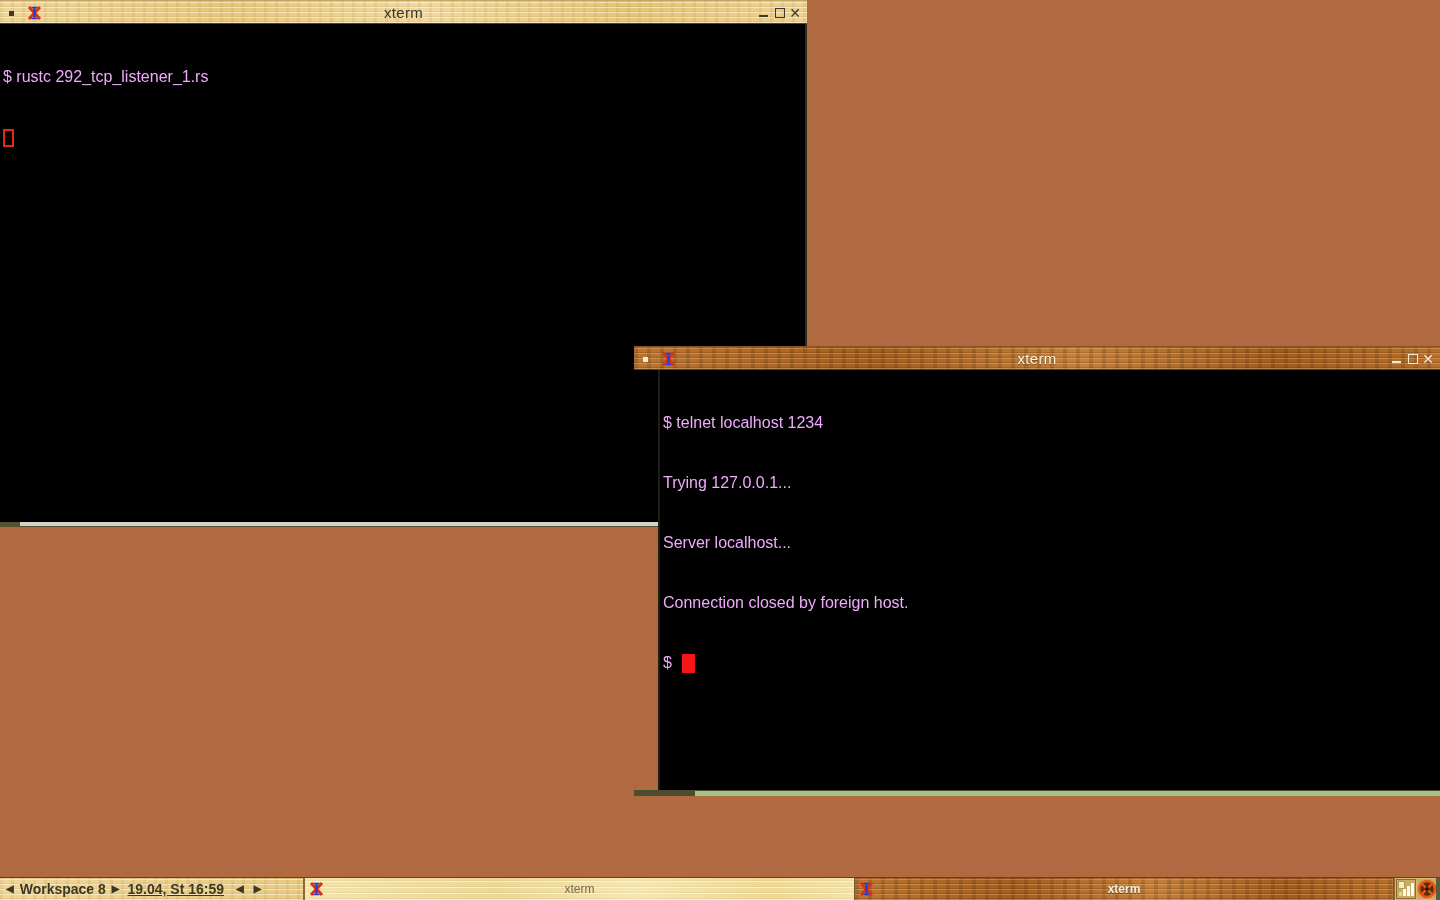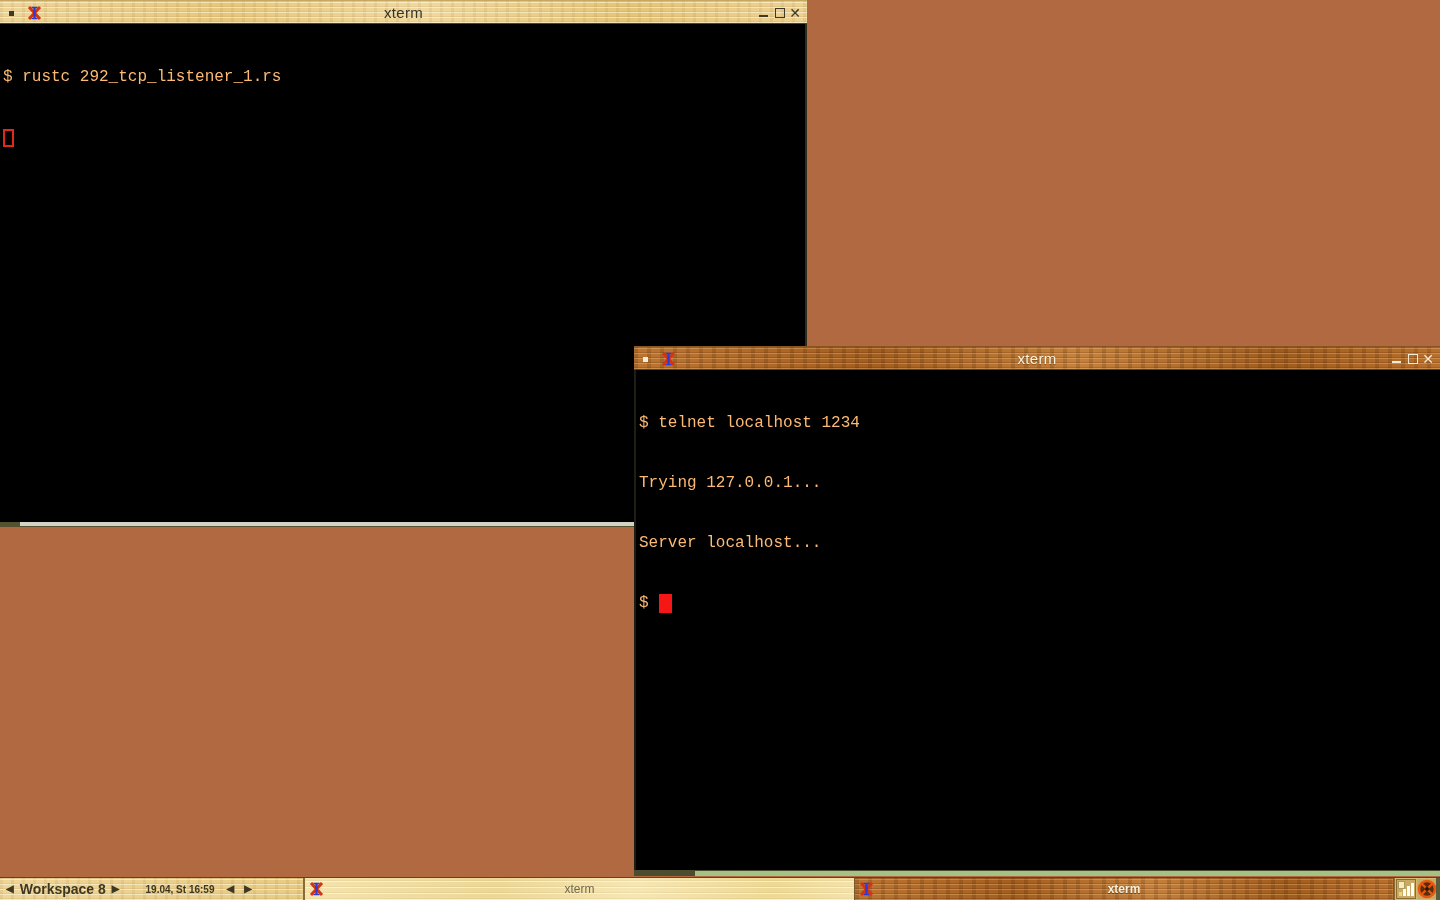--- a/index.html
+++ b/index.html
@@ -63,29 +63,29 @@
   .btn-close .x   { font-size:14px; line-height:14px; display:block; text-align:center; font-family:"DejaVu Sans", sans-serif; }
   #win1 .btn-min .bar { background:#3d3a28; }
   #win1 .btn-max .box { border-color:#3d3a28; }
   #win1 .btn-close .x { color:#3d3a28; }
   #win2 .btn-min .bar { background:#f2ecd6; }
   #win2 .btn-max .box { border-color:#f2ecd6; }
   #win2 .btn-close .x { color:#f2ecd6; }
 
   .term-body {
     background:#000;
-    color:#fdba74;
-    font-family:Liberation Mono, monospace;
+    color:#f0abfc;
+    font-family:Liberation Sans, sans-serif;
     font-size:16px; line-height:20px;
     padding:3px 0 0 3px;
     white-space:pre;
     overflow:hidden;
   }
   #win1 .term-body { height:498px; border-right:2px solid #2d2d1e; }
-  #win2 .term-body { height:500px; border-left:2px solid #1e1e14; }
+  #win2 .term-body { height:420px; border-left:2px solid #1e1e14;margin-left:24px; }
 
   .cursor-hollow {
     display:inline-block; width:11px; height:18px;
     border:2px solid #e2271b; vertical-align:bottom; margin-top:1px;
   }
   .cursor-solid {
     display:inline-block; width:13px; height:19px;
     background:#f51616; vertical-align:bottom; margin-left:10px;
   }
 
@@ -101,21 +101,21 @@
     border-top:1px solid #5e4424;
     display:flex; align-items:stretch;
   }
   .tb-left {
     width:305px; display:flex; align-items:center; gap:6px;
     padding:0 6px; border-right:2px solid #8a6a35;
     font-weight:bold; color:#3c3823; font-size:14px;
   }
   .tb-arrow { font-size:10px; color:#3c3823; cursor:default; line-height:22px; }
   .tb-workspace { white-space:nowrap; }
-  .tb-clock { white-space:nowrap; font-size:10px; margin-left:20px; }
+  .tb-clock { white-space:nowrap; font-size:14px; margin-left:2px;text-decoration:underline; }
   .tb-clock-arrows { display:flex; gap:10px; margin-left:6px; }
 
   .task-btn {
     position:relative; display:flex; align-items:center; height:100%;
     border-right:1px solid #7a5a2c;
   }
   #task1 { width:550px; }
   #task2 { width:539px; }
   .task-btn .xterm-logo { position:static; margin-left:4px; flex:0 0 auto; }
   .task-label {
@@ -193,20 +193,21 @@
         <span class="box"></span>
       </span>
     <span class="winbtn btn-close">
         <span class="x">✕</span>
       </span>
   </div>
   <div class="term-body">
     <div>$ telnet localhost 1234</div>
     <div>Trying 127.0.0.1...</div>
     <div>Server localhost...</div>
+    <div>Connection closed by foreign host.</div>
     <div><span>$</span><span class="cursor-solid"></span></div>
   </div>
   <div class="bottom-border">
       <span class="corner"></span>
     </div>
 </div>
 
 <div id="taskbar" class="wood-light">
 
   <div class="tb-left">

